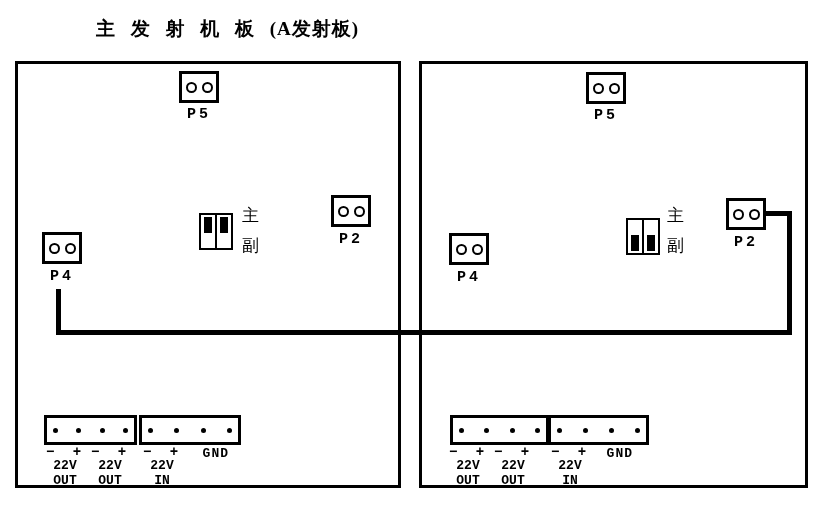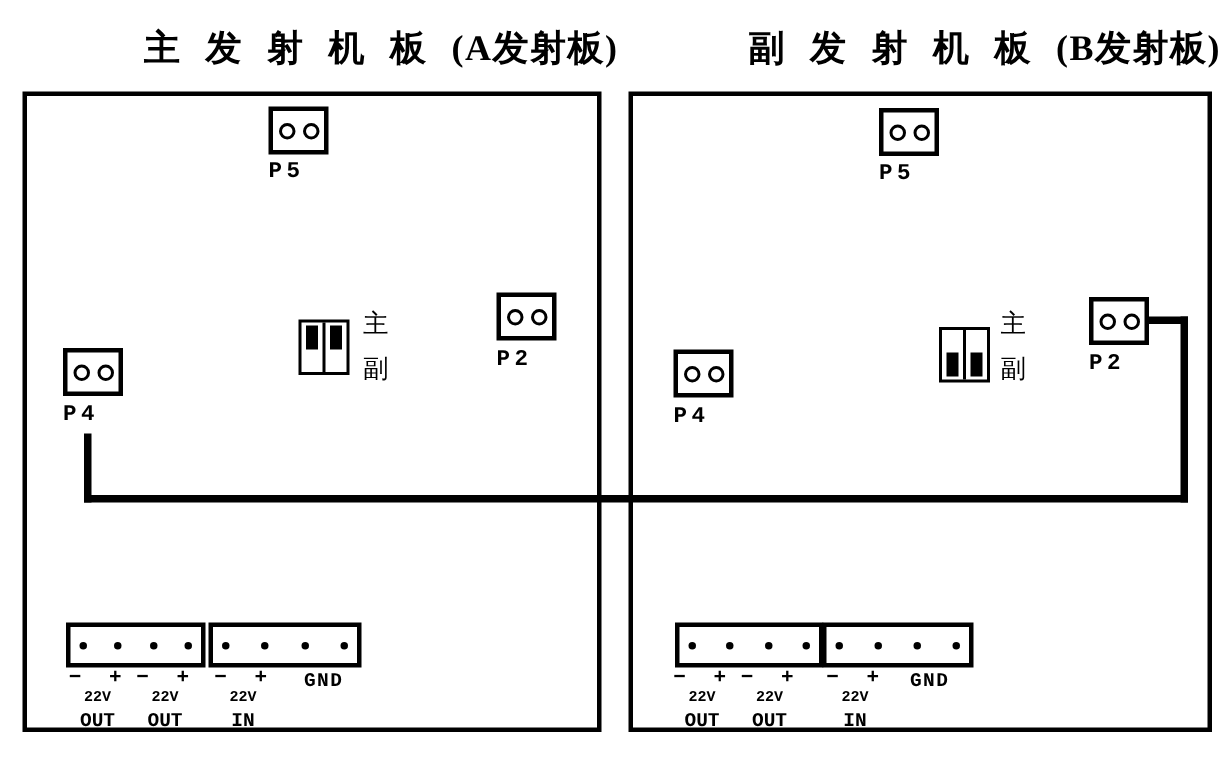--- a/index.html
+++ b/index.html
@@ -1,36 +1,36 @@
 <!DOCTYPE html>
 <html><head>
 <meta charset="utf-8">
 <style>
   html,body{margin:0;padding:0;background:#ffffff;}
   .stage{
     position:relative;width:820px;height:509px;background:#ffffff;
     font-family:"Liberation Sans",sans-serif;color:#000;overflow:hidden;
   }
   .title{
-    position:absolute;top:16px;font-size:24px;font-weight:700;
+    position:absolute;top:16px;font-size:19px;font-weight:700;
     letter-spacing:1px;word-spacing:9px;white-space:nowrap;
     font-family:"Liberation Serif","DejaVu Serif",serif;
   }
   .board{
     position:absolute;top:61px;height:427px;border:3px solid #000;
     background:#fff;box-sizing:border-box;
   }
   
   .pbox{
     position:absolute;width:34px;height:26px;border:3px solid #000;background:#fff;
     display:flex;align-items:center;justify-content:center;gap:5px;
   }
   .pin{width:7px;height:7px;border:2px solid #000;border-radius:50%;background:#fff;}
   .plabel{
-    position:absolute;width:40px;
+    position:absolute;width:40px;text-align:center;
     font:700 15px "Liberation Mono","DejaVu Sans Mono",monospace;letter-spacing:3px;
     white-space:nowrap;
   }
   
   .jumper{
     position:absolute;width:30px;height:33px;border:2px solid #000;background:#fff;
     display:flex;
   }
   .jcell{flex:1;position:relative;}
   .jcell:first-child{border-right:2px solid #000;}
@@ -45,21 +45,21 @@
     display:flex;align-items:center;justify-content:space-between;
     box-sizing:content-box;padding:0 6px;
   }
   .dot{width:5px;height:5px;background:#000;border-radius:50%;}
   
   .pwrcol{
     position:absolute;width:48px;text-align:center;
     font-family:"Liberation Mono","DejaVu Sans Mono",monospace;
   }
   .row-signs{font-size:14px;line-height:13px;font-weight:700;letter-spacing:3px;word-spacing:4px;}
-  .row-volt{font-size:10px;line-height:14px;font-weight:700;}
+  .row-volt{font-size:13px;line-height:14px;font-weight:700;}
   .row-dir{font-size:13px;line-height:15px;font-weight:700;}
   .gnd{
     position:absolute;width:44px;text-align:right;
     font:700 13px "Liberation Mono","DejaVu Sans Mono",monospace;letter-spacing:1px;
   }
   
   .wire{position:absolute;background:#000;z-index:5;}
 
   
   .bA{left:15px;width:386px;}
@@ -91,21 +91,20 @@
   .wire-horiz{left:56px;top:330px;width:736px;height:5px;}
   .wire-b-vert{left:787px;top:211px;width:5px;height:124px;}
   .wire-b-horiz{left:766px;top:211px;width:26px;height:5px;}
 </style>
 </head>
 <body>
 
 <div class="stage">
 
   <div class="title titleA">主 发 射 机 板 (A发射板)</div>
-  <div class="title titleB">副 发 射 机 板 (B发射板)</div>
 
   <div class="board bA">
 
     <div class="pbox p5box">
       <span class="pin"></span>
       <span class="pin"></span>
     </div>
     <div class="plabel p5lab">P5</div>
 
     <div class="pbox p2box">

